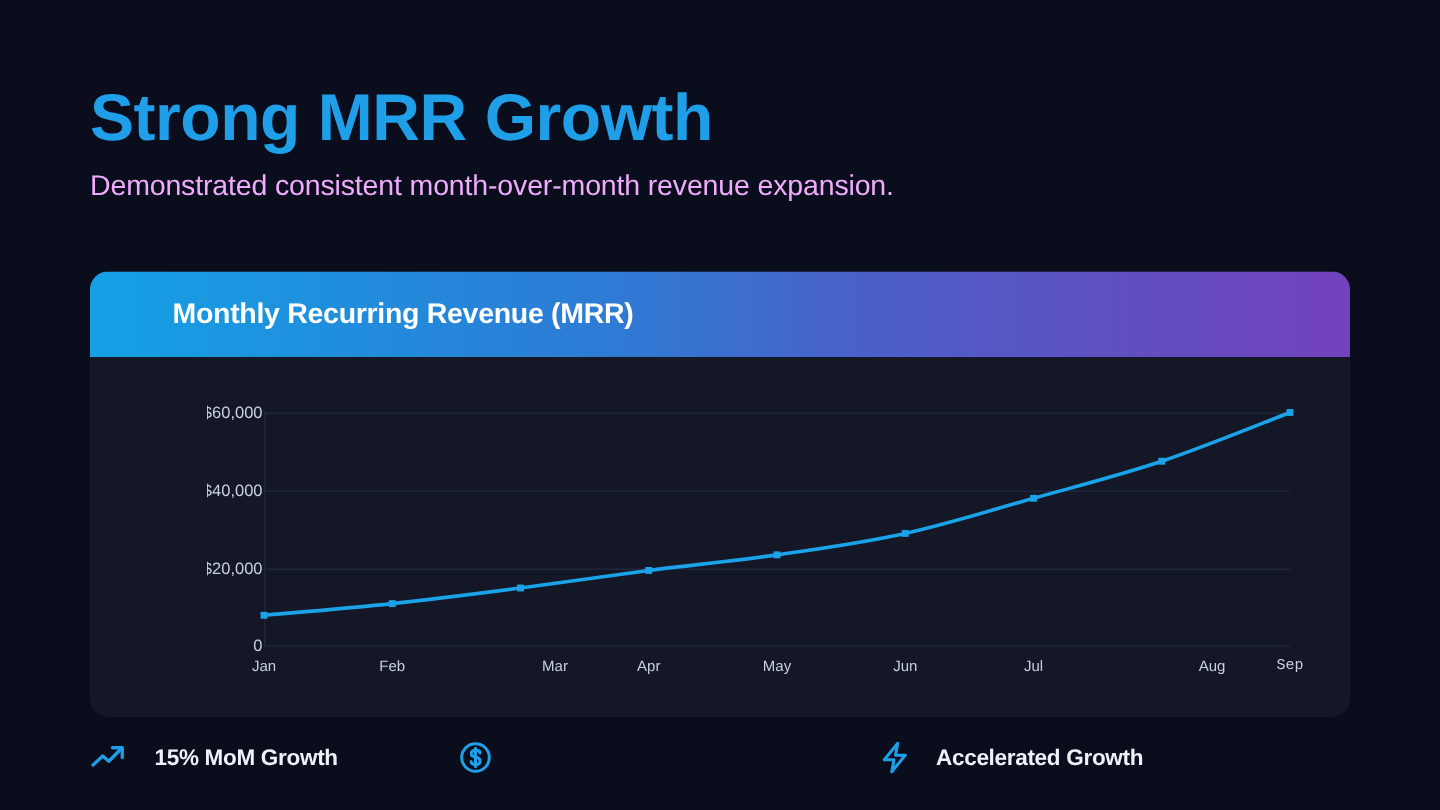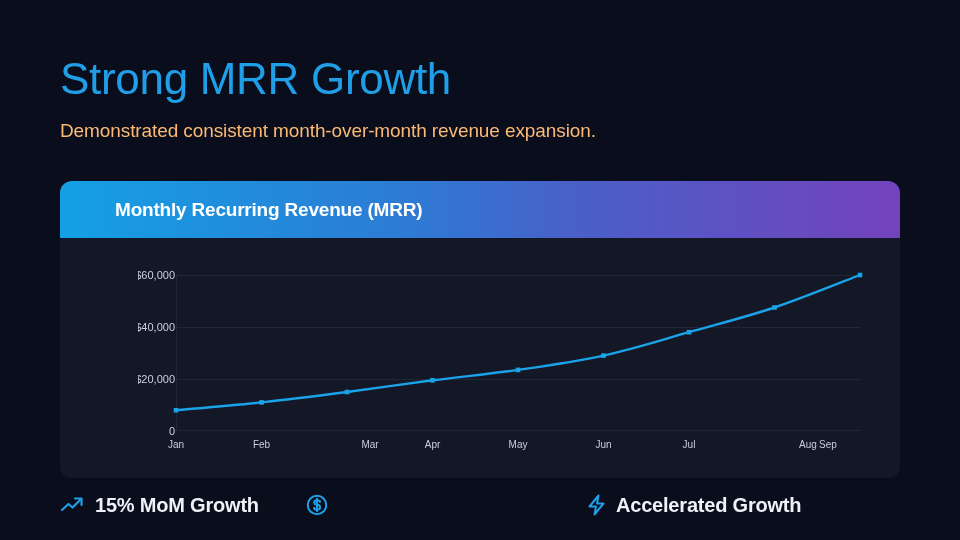--- a/index.html
+++ b/index.html
@@ -19,31 +19,31 @@
   
   #header {
     position: absolute;
     left: 60px;
     top: 56px;
     width: 840px;
   }
 
   #page-title {
     font-size: 44px;
-    font-weight: normal;
+    font-weight: bold;
     color: #1f9fe8;
     letter-spacing: -0.3px;
     line-height: 1.05;
     white-space: nowrap;
   }
 
   #page-subtitle {
-    margin-top: 18px;
+    margin-top: 12px;
     font-size: 19px;
-    color: #fdba74;
+    color: #f0abfc;
     font-weight: normal;
     letter-spacing: -0.1px;
     white-space: nowrap;
   }
 
   
   #chart-card {
     position: absolute;
     left: 60px;
     top: 181px;
@@ -168,25 +168,26 @@
     width: 24px;
     height: 24px;
     flex: 0 0 24px;
     display: flex;
     align-items: center;
     justify-content: center;
     color: #1f9fe8;
   }
 
   .stat-label {
-    font-size: 20px;
+    font-size: 15px;
     font-weight: bold;
     color: #eef1f7;
     letter-spacing: -0.2px;
     white-space: nowrap;
+    margin-left: 8px;
   }
 </style>
 </head>
 <body>
 
 <div id="header">
   <div id="page-title">Strong MRR Growth</div>
   <div id="page-subtitle">Demonstrated consistent month-over-month revenue expansion.</div>
 </div>
 
@@ -213,21 +214,21 @@
         </div>
       <div id="xtick-labels">
           <div class="xtick-label" style="left: 0px;">Jan</div>
           <div class="xtick-label" style="left: 85.5px;">Feb</div>
           <div class="xtick-label" style="left: 171px; padding-left: 46px;">Mar</div>
           <div class="xtick-label" style="left: 256.5px;">Apr</div>
           <div class="xtick-label" style="left: 342px;">May</div>
           <div class="xtick-label" style="left: 427.5px;">Jun</div>
           <div class="xtick-label" style="left: 513px;">Jul</div>
           <div class="xtick-label" style="left: 632px;">Aug</div>
-          <div class="xtick-label" style="left: 652px;">Sep</div>
+          <div class="xtick-label" style="left: 684px; font-family: Liberation Mono, monospace;">Sep</div>
         </div>
       <svg id="line-svg" viewBox="0 0 684 156" preserveAspectRatio="none">
         <path id="series-path" fill="none" stroke="#1aa3e8" stroke-width="2.4" stroke-linecap="round" stroke-linejoin="round" vector-effect="non-scaling-stroke" d="M 0 135.2 C 14.25 133.89999999999998, 57 130.43333333333334, 85.5 127.4 C 114 124.36666666666667, 142.5 120.68333333333334, 171 117 C 199.5 113.31666666666666, 228 108.98333333333333, 256.5 105.3 C 285 101.61666666666666, 313.5 99.01666666666668, 342 94.9 C 370.5 90.78333333333333, 399 86.88333333333333, 427.5 80.6 C 456 74.31666666666666, 484.5 65.21666666666667, 513 57.2 C 541.5 49.18333333333334, 570 42.03333333333333, 598.5 32.5 C 627 22.96666666666667, 669.75 5.416666666666666, 684 0"></path>
         <g id="series-markers">
             <rect x="-2.3" y="132.89999999999998" width="4.6" height="4.6" fill="#1aa3e8"></rect>
             <rect x="83.2" y="125.10000000000001" width="4.6" height="4.6" fill="#1aa3e8"></rect>
             <rect x="168.7" y="114.7" width="4.6" height="4.6" fill="#1aa3e8"></rect>
             <rect x="254.2" y="103" width="4.6" height="4.6" fill="#1aa3e8"></rect>
             <rect x="339.7" y="92.60000000000001" width="4.6" height="4.6" fill="#1aa3e8"></rect>
             <rect x="425.2" y="78.3" width="4.6" height="4.6" fill="#1aa3e8"></rect>

